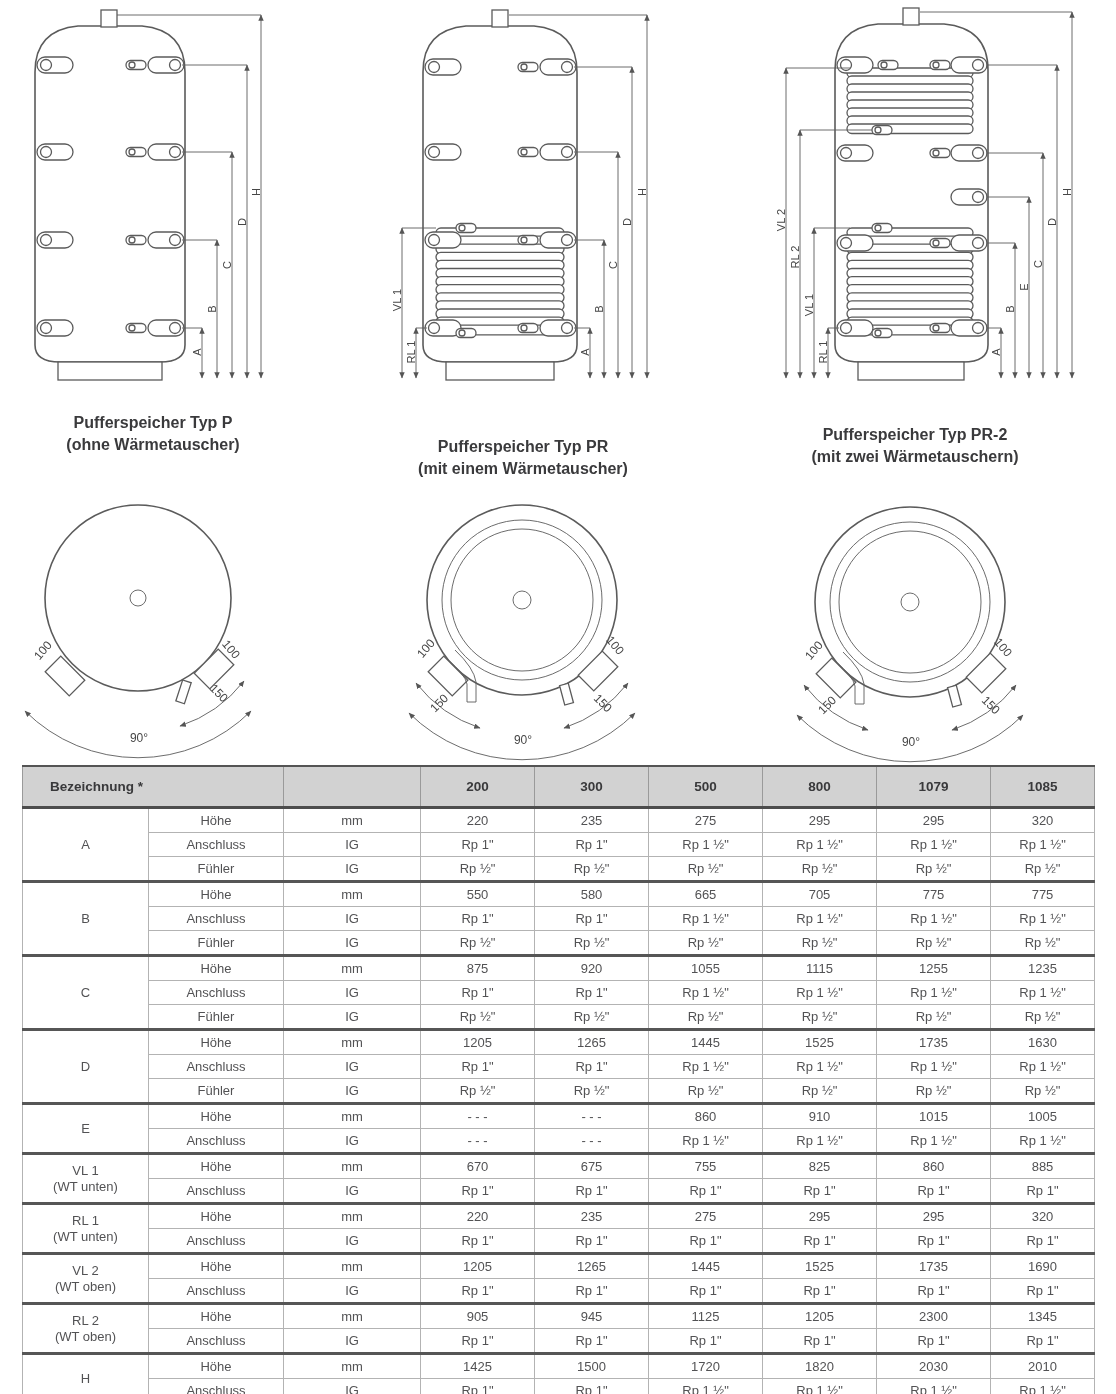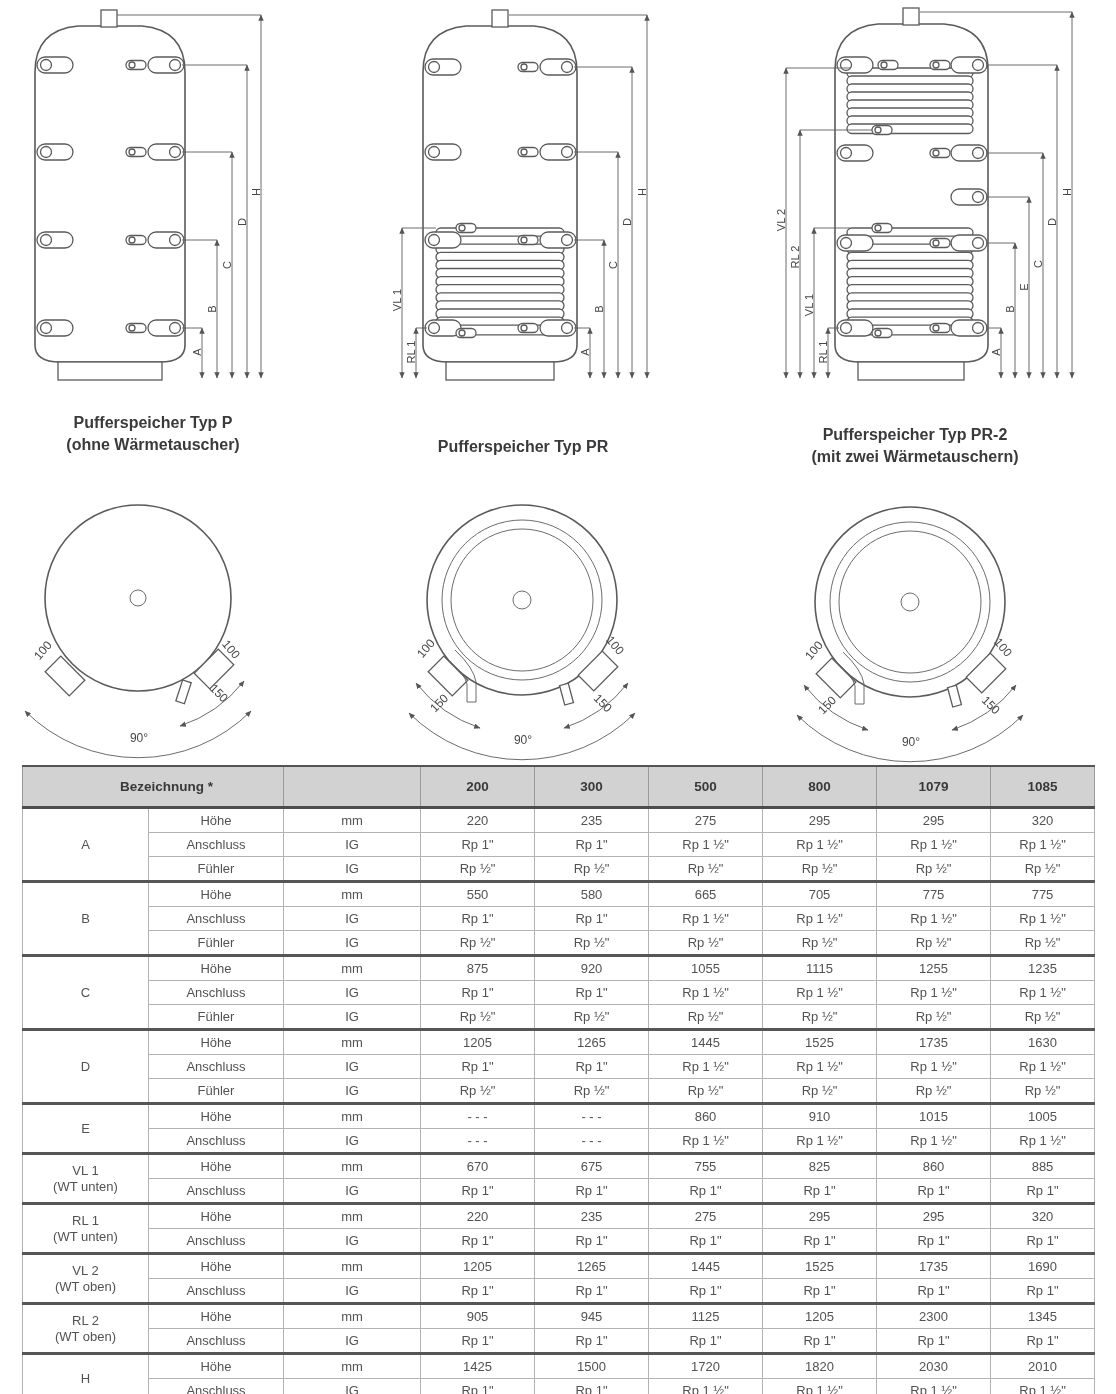--- a/index.html
+++ b/index.html
@@ -15,21 +15,21 @@
   .clab{font-size:12px;fill:#474747;text-anchor:middle;}
   .caption{position:absolute;width:320px;text-align:center;font-weight:bold;
            font-size:16px;line-height:1.35;color:#3a3a3c;}
   
   #spec{position:absolute;left:22px;top:765px;border-collapse:collapse;table-layout:fixed;
         width:1072px;border:1px solid #8b8b8b;border-top:2px solid #545454;border-bottom:3px solid #545454;}
   #spec th,#spec td{border:1px solid #b3b3b3;text-align:center;padding:0;height:23px;
         font-size:13px;color:#525254;font-weight:normal;overflow:hidden;white-space:nowrap;}
   #spec thead th{background:#d2d2d2;border-bottom:3px solid #4d4d4d;border-left:1px solid #9a9a9a;
         border-right:1px solid #9a9a9a;height:39px;font-weight:bold;font-size:13.5px;color:#39393b;}
-  #spec thead th.lbl{text-align:center;padding-left:27px;}
+  #spec thead th.lbl{text-align:left;padding-left:27px;}
   #spec tr.grp-first td{border-top:3px solid #565656;}
   #spec td.c-group{line-height:1.2;}
 </style>
 </head>
 <body>
 
 <div id="page">
 
 <svg width="1116" height="770" viewBox="0 0 1116 770">
   <defs>
@@ -438,20 +438,21 @@
   </g>
 </svg>
 
 
 <div class="caption" style="left:-7px;top:412px;">
   <div>Pufferspeicher Typ P</div>
   <div>(ohne Wärmetauscher)</div>
 </div>
 <div class="caption" style="left:363px;top:436px;">
   <div>Pufferspeicher Typ PR</div>
+  <div>(mit einem Wärmetauscher)</div>
 </div>
 <div class="caption" style="left:755px;top:424px;">
   <div>Pufferspeicher Typ PR-2</div>
   <div>(mit zwei Wärmetauschern)</div>
 </div>
 
 
 <table id="spec">
   <colgroup>
     <col style="width:126px">

